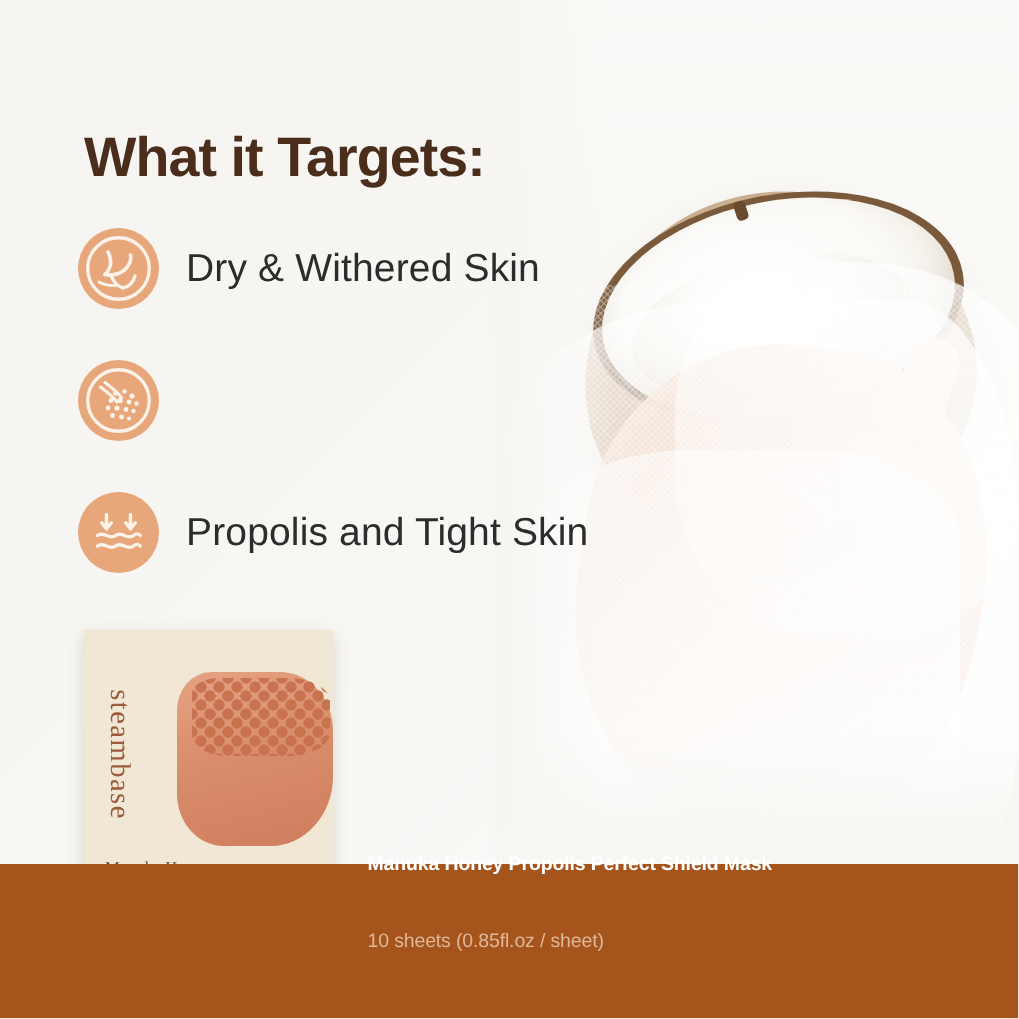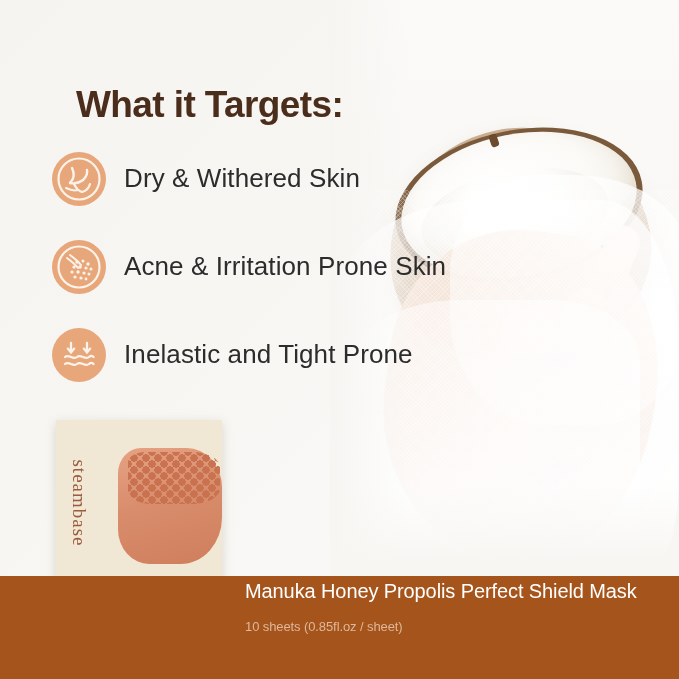--- a/index.html
+++ b/index.html
@@ -109,21 +109,20 @@
     position:absolute;left:0;bottom:0;width:349px;height:90px;
     background:linear-gradient(180deg,rgba(247,246,243,0) 0%,#f7f6f3 85%);
   }
 
   
   .headline{
     position:absolute;left:56px;top:84px;
     font-size:37px;font-weight:700;letter-spacing:-0.6px;
     color:#4b2d1c;
     font-family:"Liberation Sans", sans-serif;
-    margin-left:20px;
   }
 
   
   .bullets{position:absolute;left:50px;top:150px;width:400px;}
   .bullet{position:relative;height:88px;}
   .bicon{
     position:absolute;left:0;top:0;width:58px;height:58px;border-radius:50%;
   }
   .blabel{
     position:absolute;left:74px;top:13px;
@@ -169,22 +168,22 @@
     font-family:"Liberation Serif", serif;
     font-size:5.5px;color:#8e705a;letter-spacing:.2px;
   }
 
   
   .bar{
     position:absolute;left:0;top:576px;width:679px;height:103px;
     background:#a5551c;
   }
   .bar-title{
-    position:absolute;left:245px;top:580px;
-    font-size:20px;font-weight:400;color:#ffffff;letter-spacing:-0.1px;
+    position:absolute;left:245px;top:568px;
+    font-size:13px;font-weight:700;color:#ffffff;letter-spacing:-0.1px;
   }
   .bar-sub{
     position:absolute;left:245px;top:619px;
     font-size:13px;color:#dfb79a;letter-spacing:-0.1px;
   }
 </style>
 </head>
 <body>
 
 <div class="canvas">
@@ -248,40 +247,39 @@
               <circle cx="22" cy="34" r="1.6"></circle>
             <circle cx="28" cy="34" r="1.7"></circle>
               <circle cx="34" cy="35" r="1.6"></circle>
             <circle cx="39" cy="36" r="1.5"></circle>
               <circle cx="25" cy="39" r="1.6"></circle>
             <circle cx="31" cy="40" r="1.6"></circle>
               <circle cx="36" cy="41" r="1.4"></circle>
           </g>
         </svg>
       </div>
-      <div class="blabel">Acne &amp; Irritation Prone Skin</div>
     </div>
 
     <div class="bullet">
       <div class="bicon">
         <svg width="58" height="58" viewBox="0 0 58 58">
           <circle cx="29" cy="29" r="27" fill="#e8a77a"></circle>
           <g stroke="#fbf3ea" stroke-width="2.3" fill="none" stroke-linecap="round">
             <path d="M21 17 L21 26"></path>
               <path d="M17.8 22.6 L21 26.4 L24.2 22.6"></path>
             <path d="M37 17 L37 26"></path>
               <path d="M33.8 22.6 L37 26.4 L40.2 22.6"></path>
           </g>
           <g stroke="#fbf3ea" stroke-width="2.3" fill="none" stroke-linecap="round">
             <path d="M15 31 C19 27.5, 23 34.5, 27 31 C31 27.5, 35 34.5, 39 31 C41 29.3, 42.5 29.8, 43.5 31"></path>
             <path d="M15 38 C19 34.5, 23 41.5, 27 38 C31 34.5, 35 41.5, 39 38 C41 36.3, 42.5 36.8, 43.5 38"></path>
           </g>
         </svg>
       </div>
-      <div class="blabel">Inelastic and Tight Prone</div>
+      <div class="blabel">Propolis and Tight Skin</div>
     </div>
 
   </div>
 
   <div class="box">
     <div class="box-inner">
       <div class="honey"></div>
       <div class="honeycomb"></div>
       <div class="brand"><span>steambase</span></div>
       <div class="box-title">

